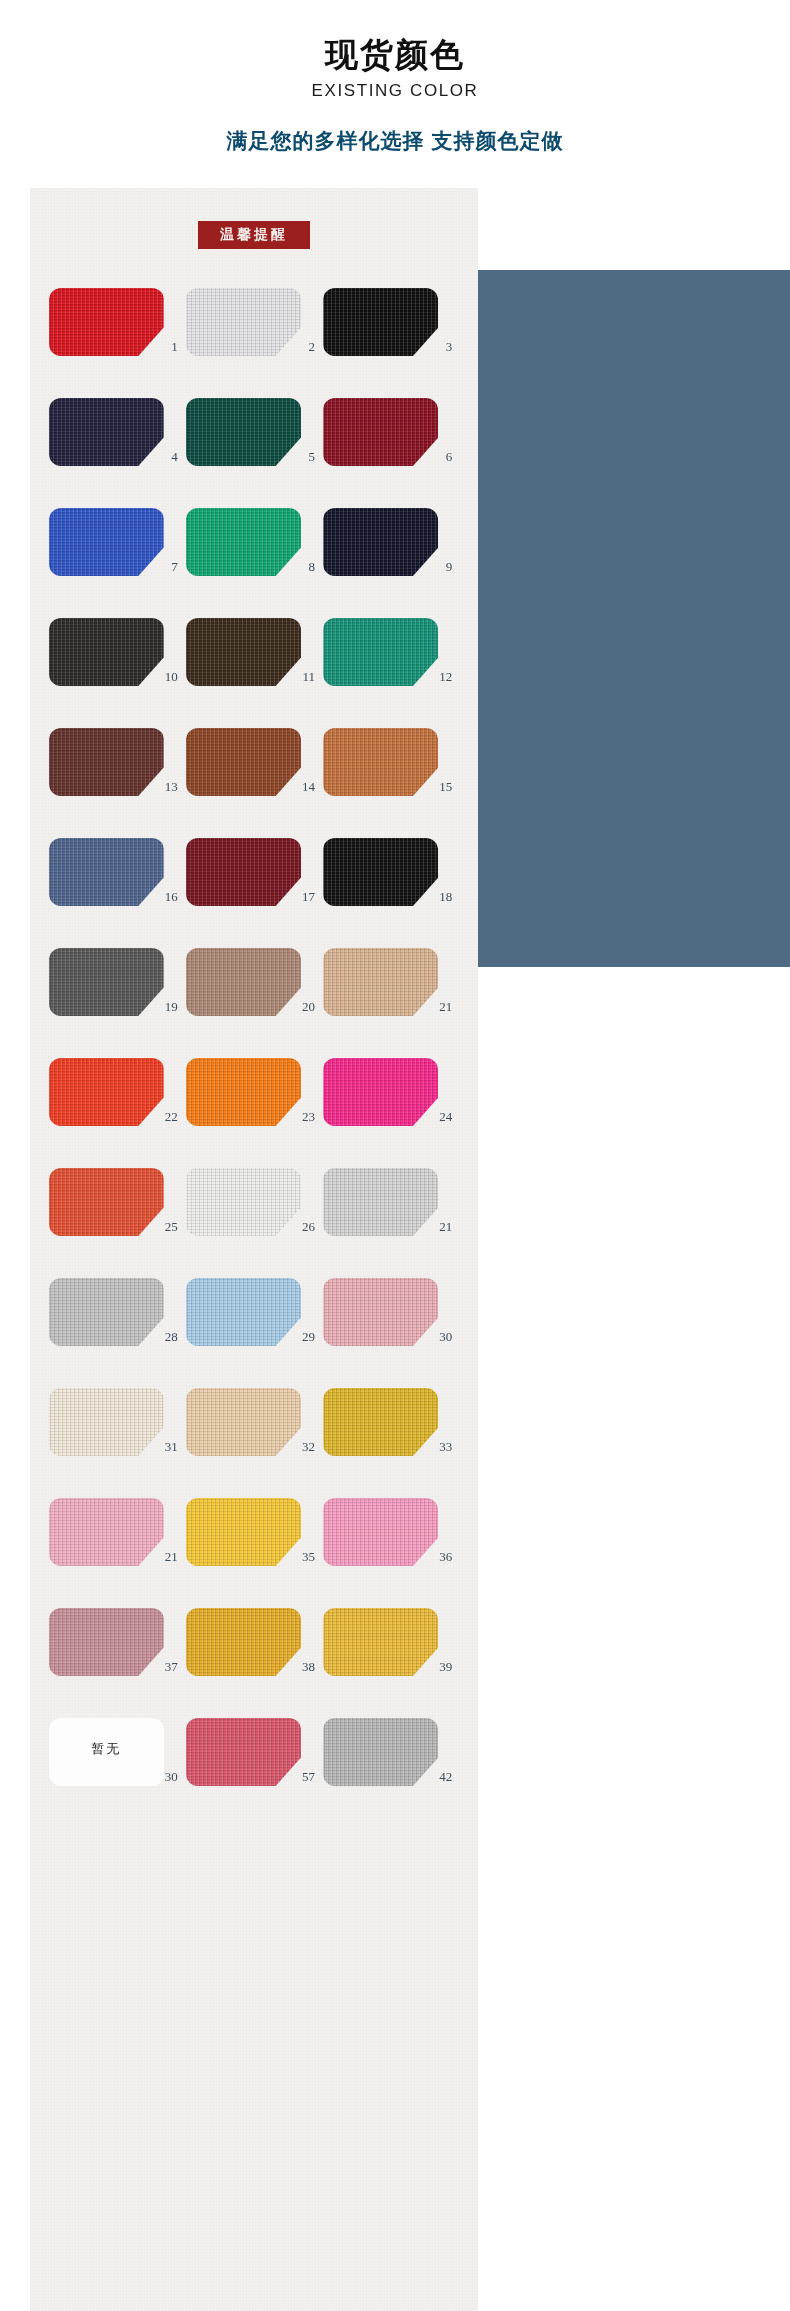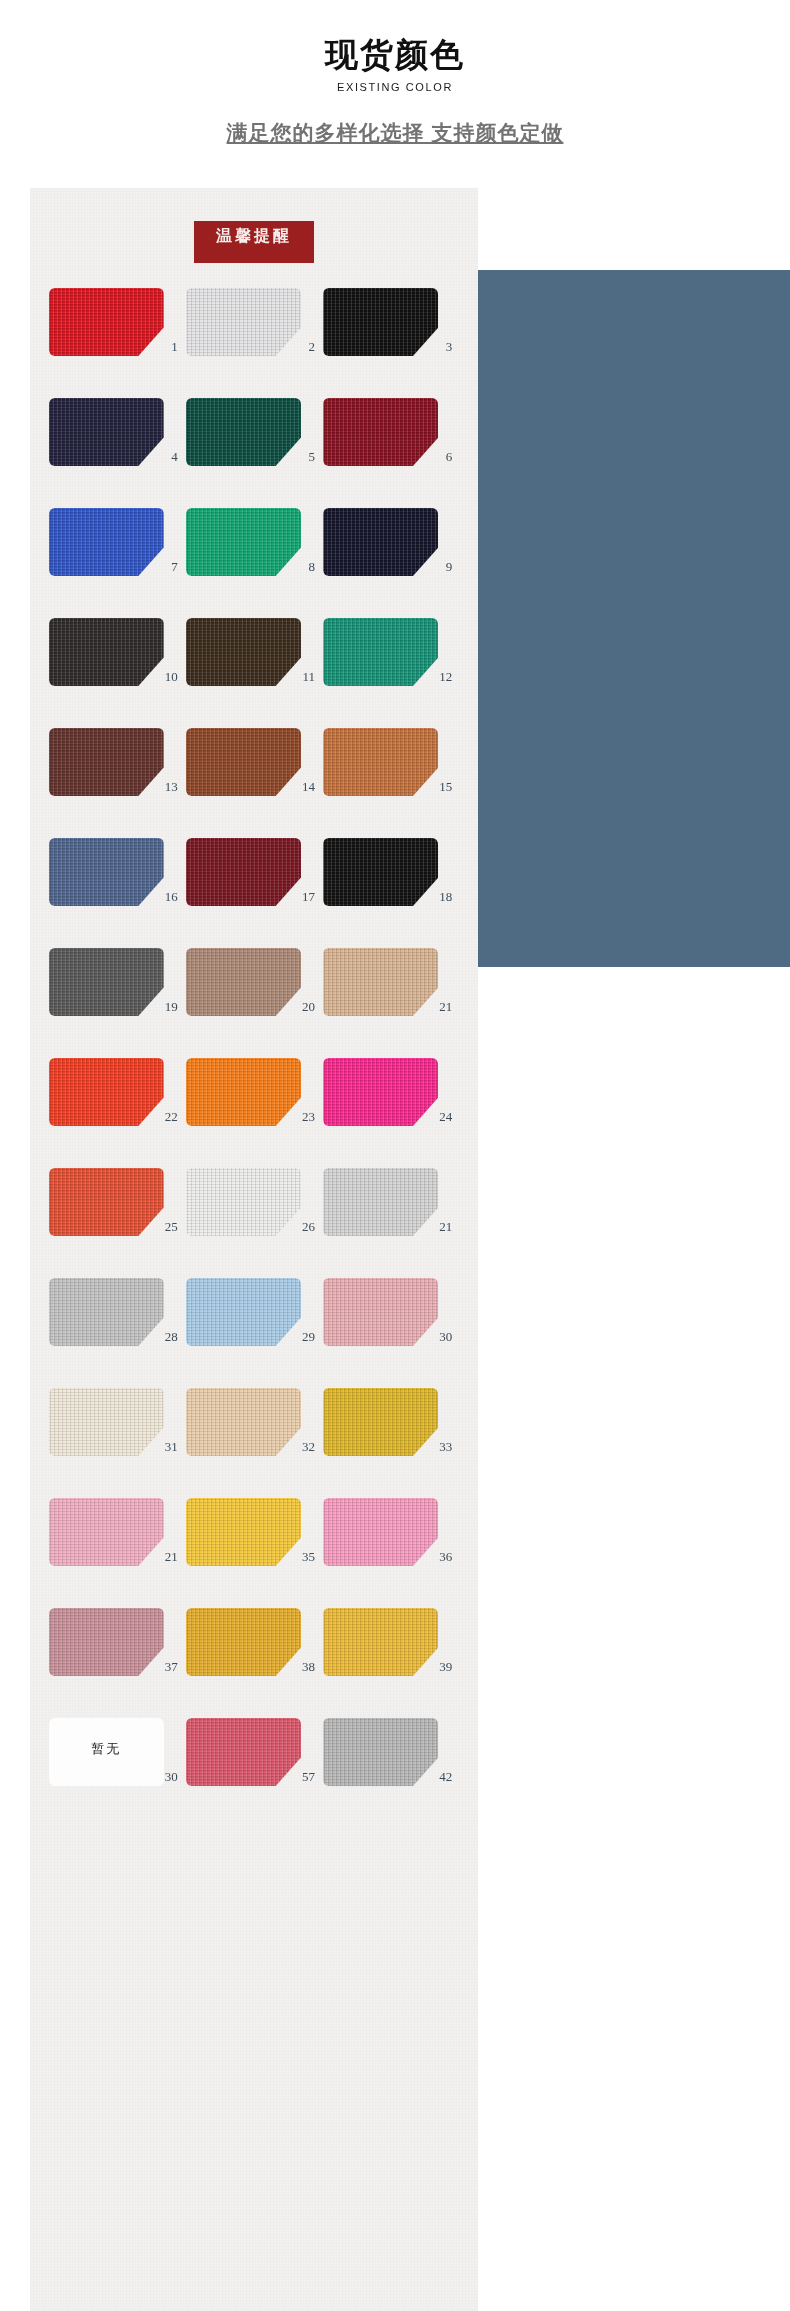--- a/index.html
+++ b/index.html
@@ -28,33 +28,32 @@
     text-align: center;
   }
   .title-cn {
     font-size: 33px;
     font-weight: bold;
     letter-spacing: 2px;
     color: #111111;
     line-height: 1.25;
   }
   .title-en {
-    font-size: 11px;
+    font-size: 17px;
     font-weight: normal;
     letter-spacing: 1.6px;
     color: #1a1a1a;
     margin-top: 6px;
   }
   .subtitle {
     font-size: 21px;
     font-weight: bold;
     letter-spacing: 1px;
-    color: #737373;
+    color: #0c4a6e;
     margin-top: 26px;
-    text-decoration: underline;
   }
 
   
   .side-panel {
     position: absolute;
     left: 478px;
     top: 262px;
     width: 312px;
     height: 697px;
   }
@@ -74,23 +73,23 @@
 
   
   .notice-wrap {
     position: absolute;
     left: 0; top: 33px;
     width: 448px;
     text-align: center;
   }
   .notice-badge {
     display: inline-block;
-    padding: 5px 22px 18px 22px;
+    padding: 5px 22px 6px 22px;
     color: #f4eeec;
-    font-size: 16px;
+    font-size: 14px;
     font-weight: bold;
     letter-spacing: 3px;
     line-height: 1.2;
     text-align: right;
   }
   .notice-text {
     margin-top: 11px;
     font-size: 12.5px;
     color: #222222;
     letter-spacing: 0.4px;
@@ -115,21 +114,21 @@
     position: relative;
     width: 136px;
     height: 84px;
   }
 
   .swatch {
     position: absolute;
     left: 0; top: 0;
     width: 115px;
     height: 68px;
-    border-radius: 6px;
+    border-radius: 12px;
     
     clip-path: polygon(0% 0%, 100% 0%, 100% 58%, 78% 100%, 0% 100%);
     background-color: #cccccc;
     background-image:
       repeating-linear-gradient(90deg,
         rgba(255,255,255,0.13) 0px, rgba(255,255,255,0.13) 1px,
         rgba(0,0,0,0.10) 1px, rgba(0,0,0,0.10) 2px,
         rgba(255,255,255,0) 2px, rgba(255,255,255,0) 4px),
       repeating-linear-gradient(0deg,
         rgba(0,0,0,0.09) 0px, rgba(0,0,0,0.09) 1px,

